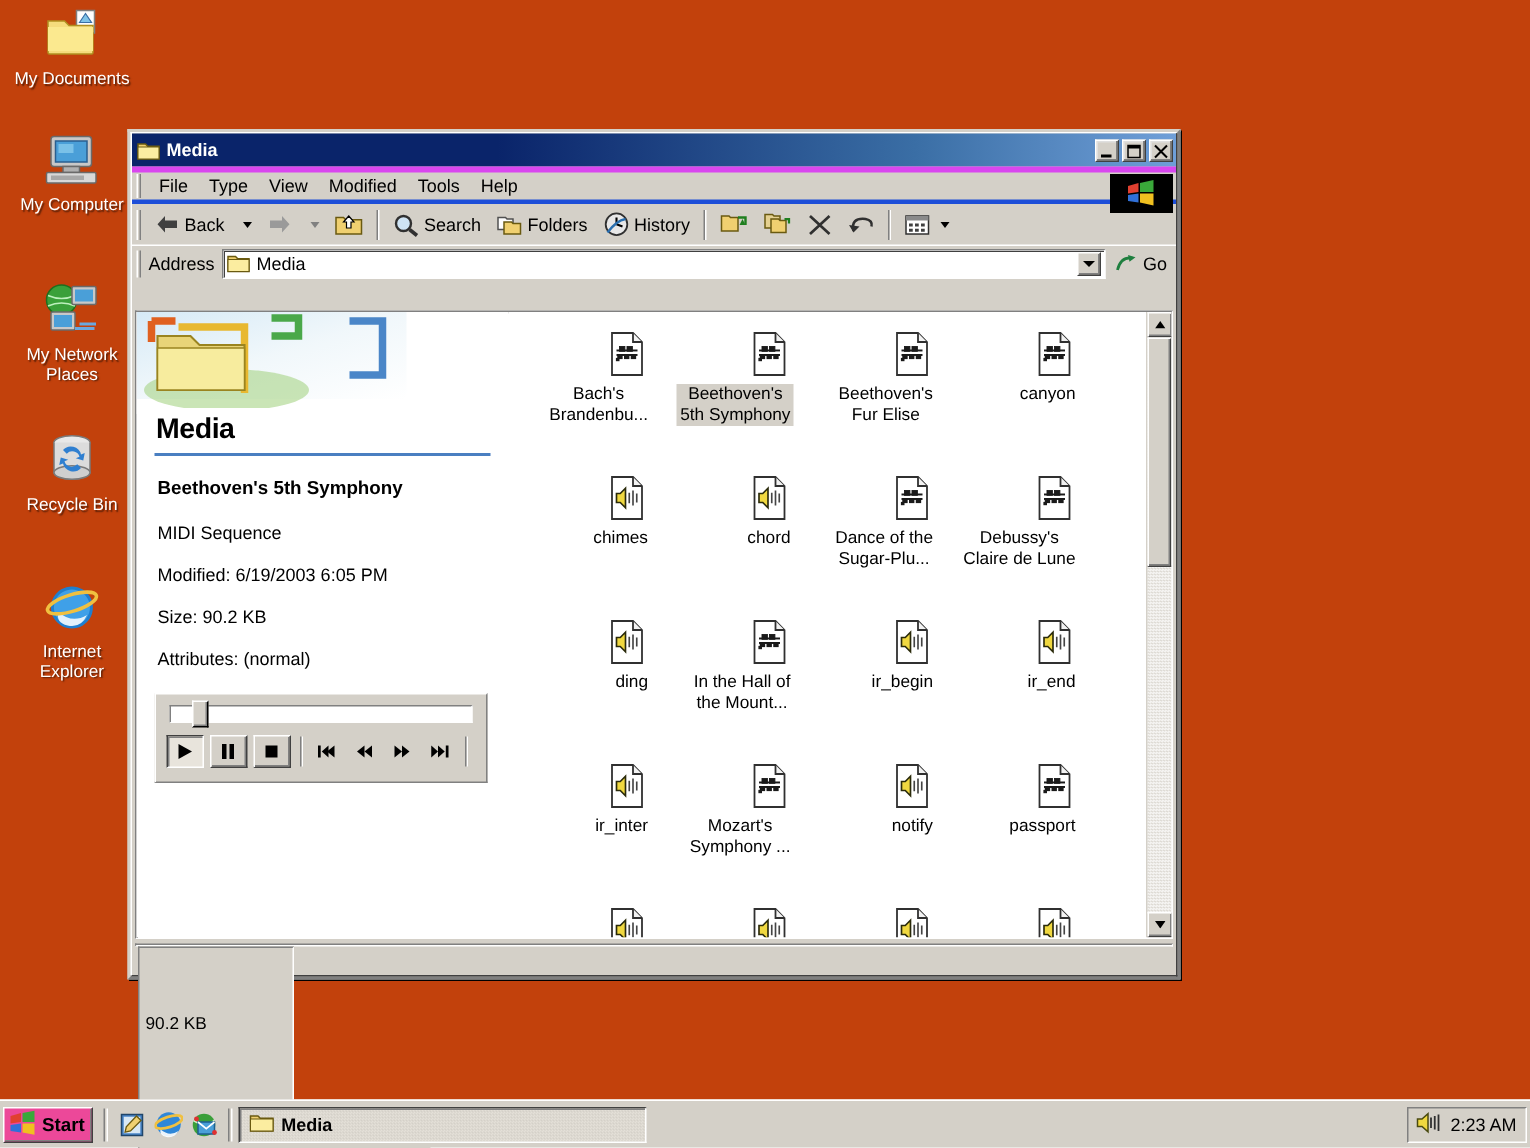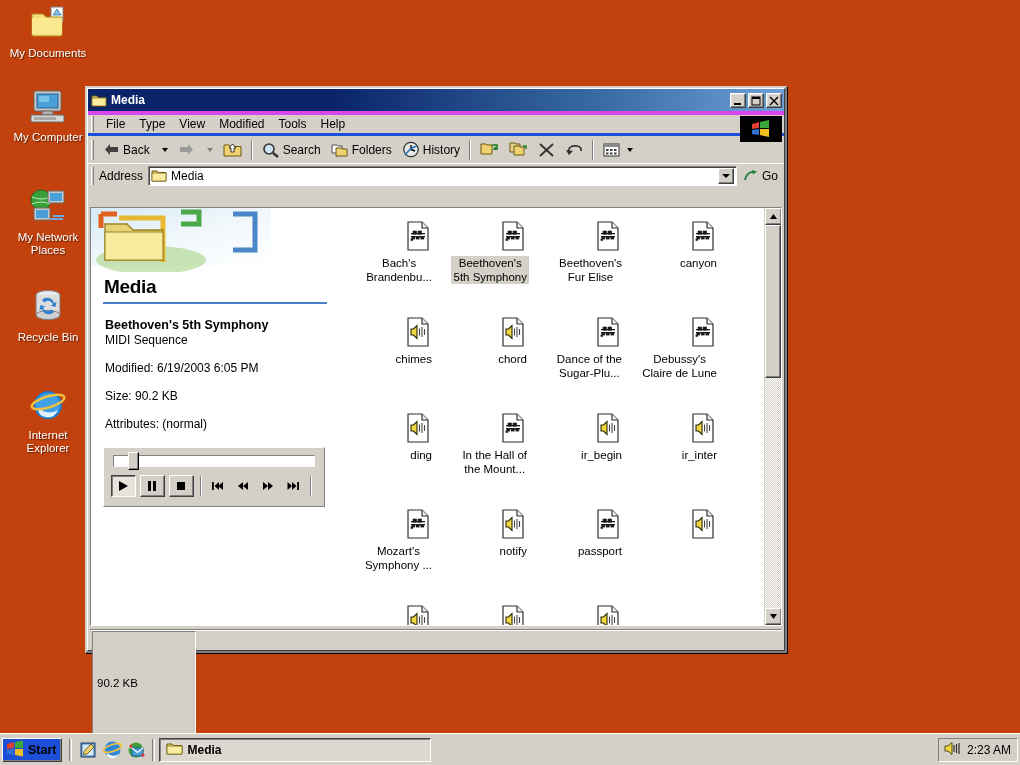--- a/index.html
+++ b/index.html
@@ -191,21 +191,21 @@
   }
   .banner-title {
     font-size: 19px; font-weight: bold; color: #000;
     padding: 0 0 2px 13px; letter-spacing: -0.3px;
   }
   .banner-rule {
     height: 2px; background: #4a7fc1; margin: 2px 12px 0 12px;
   }
   .info-body { padding: 14px 14px 0 14px; }
   .info-body .fname { font-weight: bold; font-size: 12.5px; }
-  .info-body .ftype { font-size: 12px; margin-top: 1px; }
+  .info-body .ftype { font-size: 12px; margin-top: 16px; }
   .info-body .line { font-size: 12px; margin-top: 14px; }
 
   
   .mplayer {
     margin: 16px 0 0 12px;
     width: 222px; height: 60px;
     background: #d4d0c8;
     border: 1px solid #808080;
     border-top-color:#fff; border-left-color:#fff;
     padding: 7px 6px 0 6px;
@@ -319,21 +319,21 @@
     position: absolute; left: 0; bottom: 0;
     width: 1020px; height: 32px;
     background: #d4d0c8;
     border-top: 1px solid #fff;
     display: flex; align-items: center;
     padding: 0 2px;
   }
   #start-btn {
     display: flex; align-items: center; gap: 3px;
     height: 24px; padding: 0 5px 0 3px; margin-right: 3px;
-    background: #1d4ed8;
+    background: #ec4899;
     border: 1px solid #fff;
     border-right-color:#404040;border-bottom-color:#404040;
     box-shadow: inset -1px -1px 0 #808080;
     font-weight: bold; font-size: 12.5px;
     cursor: default;
   }
   .tb-divider {
     width: 3px; height: 22px; margin: 0 4px;
     border-left: 1px solid #808080; border-right: 1px solid #fff;
   }
@@ -873,20 +873,33 @@
                 <span class="fi-icon"><svg width="32" height="32" viewBox="0 0 32 32">
                     <path d="M6 2 h14 l6 6 v22 H6 Z" fill="#ffffff" stroke="#303030" stroke-width="1.2"></path>
                     <path d="M20 2 v6 h6" fill="#f2f2f2" stroke="#303030" stroke-width="1.2"></path>
                     <path d="M9 13 h2.5 L15 9.5 v13 L11.5 19 H9 Z" fill="#f0d840" stroke="#2a2a0a" stroke-width="1.1"></path>
                     <g stroke="#444" stroke-width="1.1" fill="none">
                       <path d="M17.5 12.5 v7"></path>
                       <path d="M20 11 v10"></path>
                       <path d="M22.5 13 v6"></path>
                     </g>
                   </svg></span>
+                <span class="fi-label">ir_end</span>
+              </div>
+              <div class="fitem">
+                <span class="fi-icon"><svg width="32" height="32" viewBox="0 0 32 32">
+                    <path d="M6 2 h14 l6 6 v22 H6 Z" fill="#ffffff" stroke="#303030" stroke-width="1.2"></path>
+                    <path d="M20 2 v6 h6" fill="#f2f2f2" stroke="#303030" stroke-width="1.2"></path>
+                    <path d="M9 13 h2.5 L15 9.5 v13 L11.5 19 H9 Z" fill="#f0d840" stroke="#2a2a0a" stroke-width="1.1"></path>
+                    <g stroke="#444" stroke-width="1.1" fill="none">
+                      <path d="M17.5 12.5 v7"></path>
+                      <path d="M20 11 v10"></path>
+                      <path d="M22.5 13 v6"></path>
+                    </g>
+                  </svg></span>
                 <span class="fi-label">ir_inter</span>
               </div>
               <div class="fitem">
                 <span class="fi-icon"><svg width="32" height="32" viewBox="0 0 32 32">
                     <path d="M6 2 h14 l6 6 v22 H6 Z" fill="#ffffff" stroke="#303030" stroke-width="1.2"></path>
                     <path d="M20 2 v6 h6" fill="#f2f2f2" stroke="#303030" stroke-width="1.2"></path>
                     <g fill="#1a1a1a">
                       <rect x="9" y="13" width="14" height="1.3"></rect>
                       <rect x="9" y="16" width="14" height="1.3"></rect>
                       <rect x="11" y="11" width="3.6" height="3.2" stroke="#1a1a1a" stroke-width="0.6"></rect>

